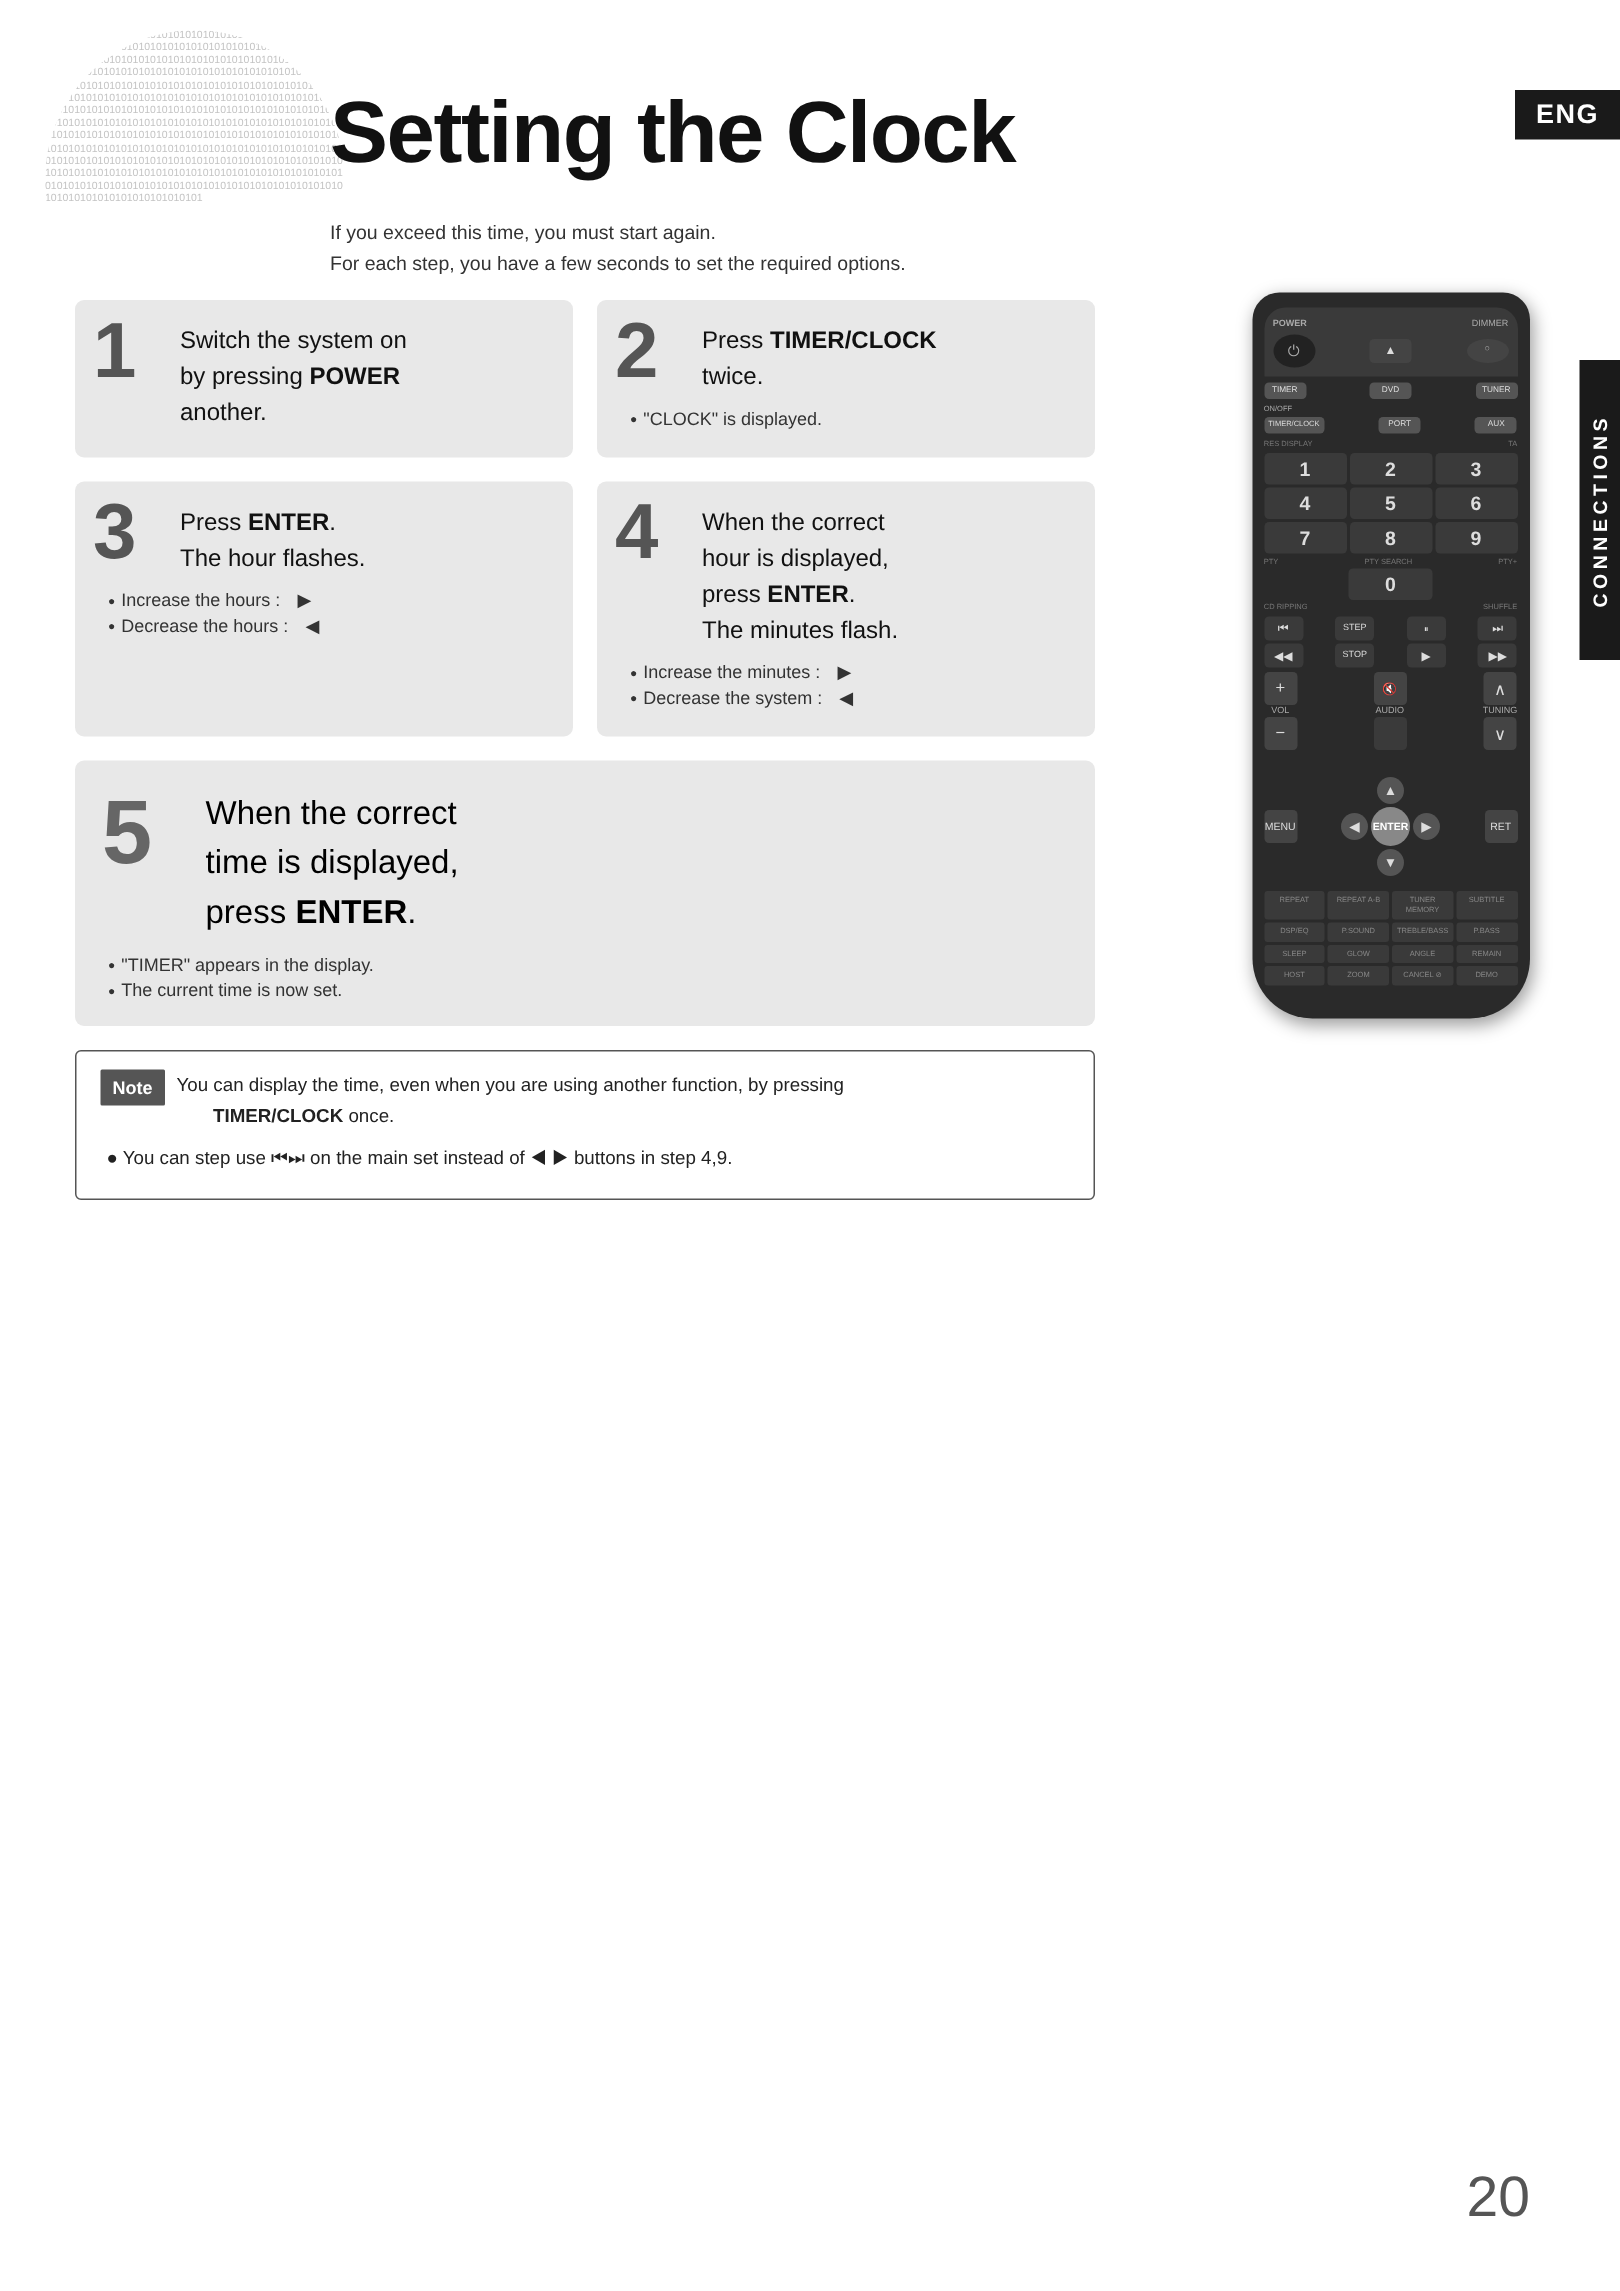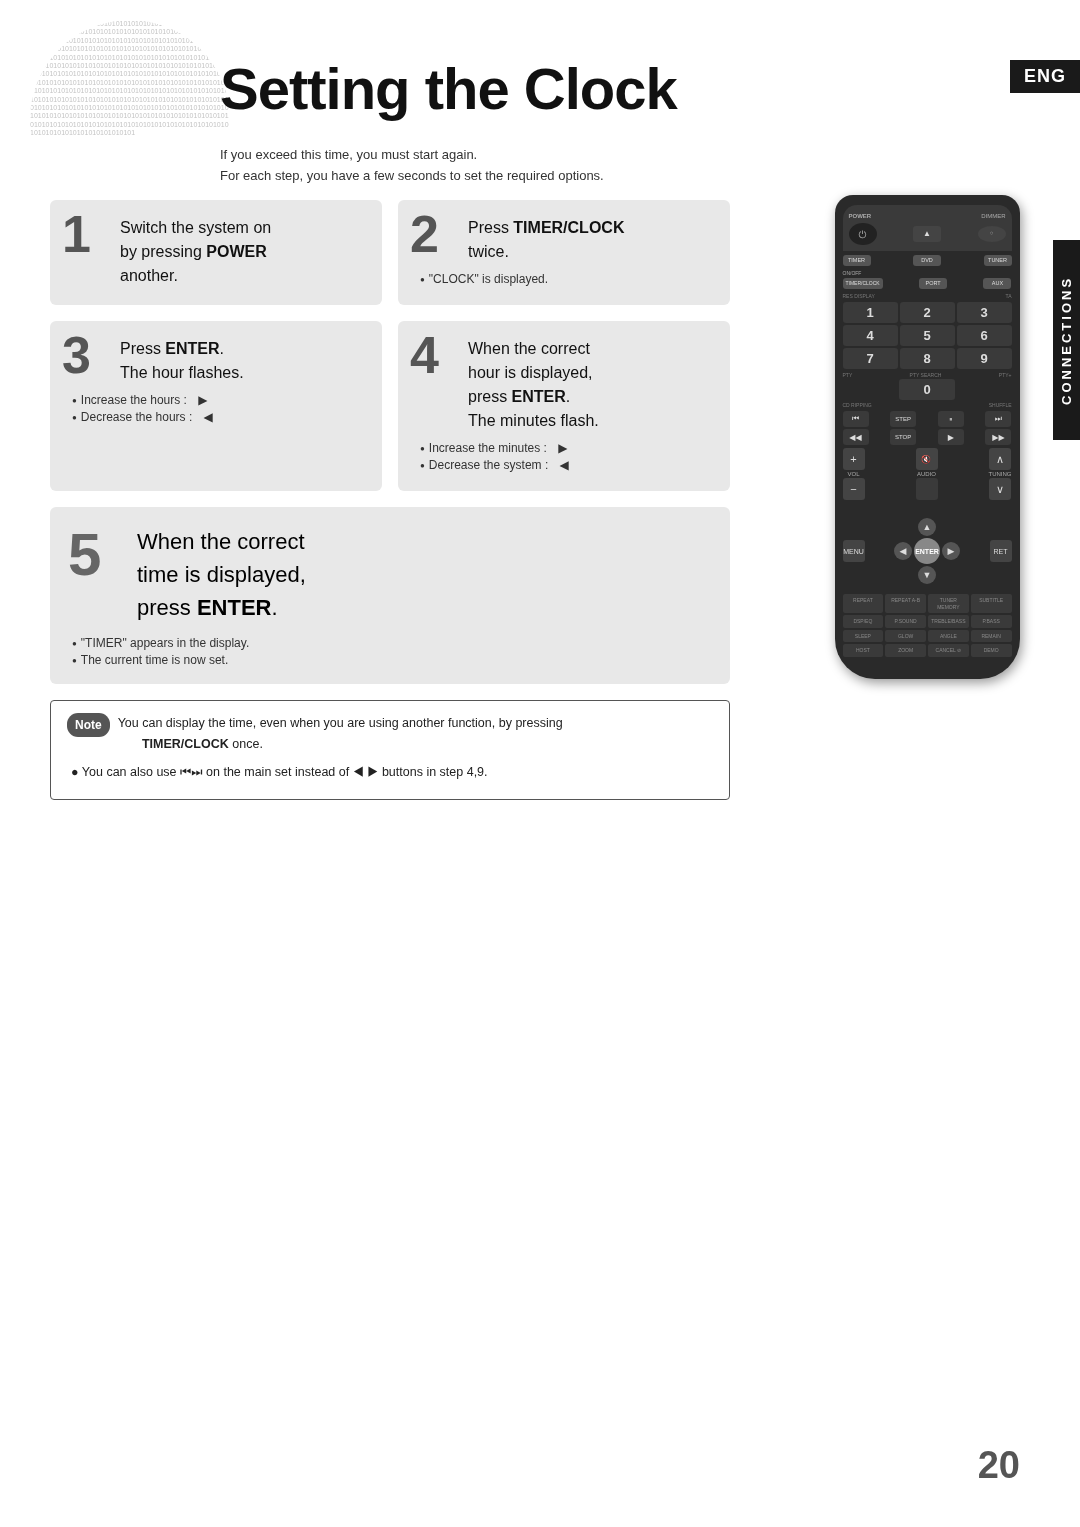--- a/index.html
+++ b/index.html
@@ -176,41 +176,41 @@
       margin-top: 10px;
     }
 
     .note-label {
       display: inline-block;
       background: #555;
       color: #fff;
       font-size: 12px;
       font-weight: bold;
       padding: 2px 8px;
-      border-radius: 11px;
+      border-radius: 1px;
       margin-right: 8px;
     }
 
     .note-box p {
       margin-bottom: 4px;
     }
 
     .note-box .note-first-line {
       display: flex;
       align-items: flex-start;
     }
 
     
     .page-number {
       position: absolute;
       bottom: 40px;
       right: 60px;
       font-size: 38px;
       color: #555;
-      font-weight: bold;
+      font-weight: normal;
     }
 
     
     .remote-container {
       position: absolute;
       top: 195px;
       right: 48px;
       width: 210px;
     }
 
@@ -570,21 +570,21 @@
 
   <div class="note-box">
     <div class="note-first-line">
       <span class="note-label">Note</span>
       <span>
         <span>You can display the time, even when you are using another function, by pressing</span>
         <br>&nbsp;&nbsp;&nbsp;&nbsp;&nbsp;&nbsp;&nbsp;<strong>TIMER/CLOCK</strong> <span>once.</span>
       </span>
     </div>
     <p style="margin-top: 6px; padding-left: 4px;">
-      ● <span>You can also use </span> ⏮⏭ <span>on the main set instead of</span> ◀ ▶ <span>buttons in step 4,9.</span>
+      ● <span>You can step use </span> ⏮⏭ <span>on the main set instead of</span> ◀ ▶ <span>buttons in step 4,9.</span>
     </p>
   </div>
 
 </div>
 
 <div class="remote-container">
   <div class="remote">
 
     <div class="remote-top">
       <div style="display:flex; justify-content:space-between; align-items:center; margin-bottom:4px;">

